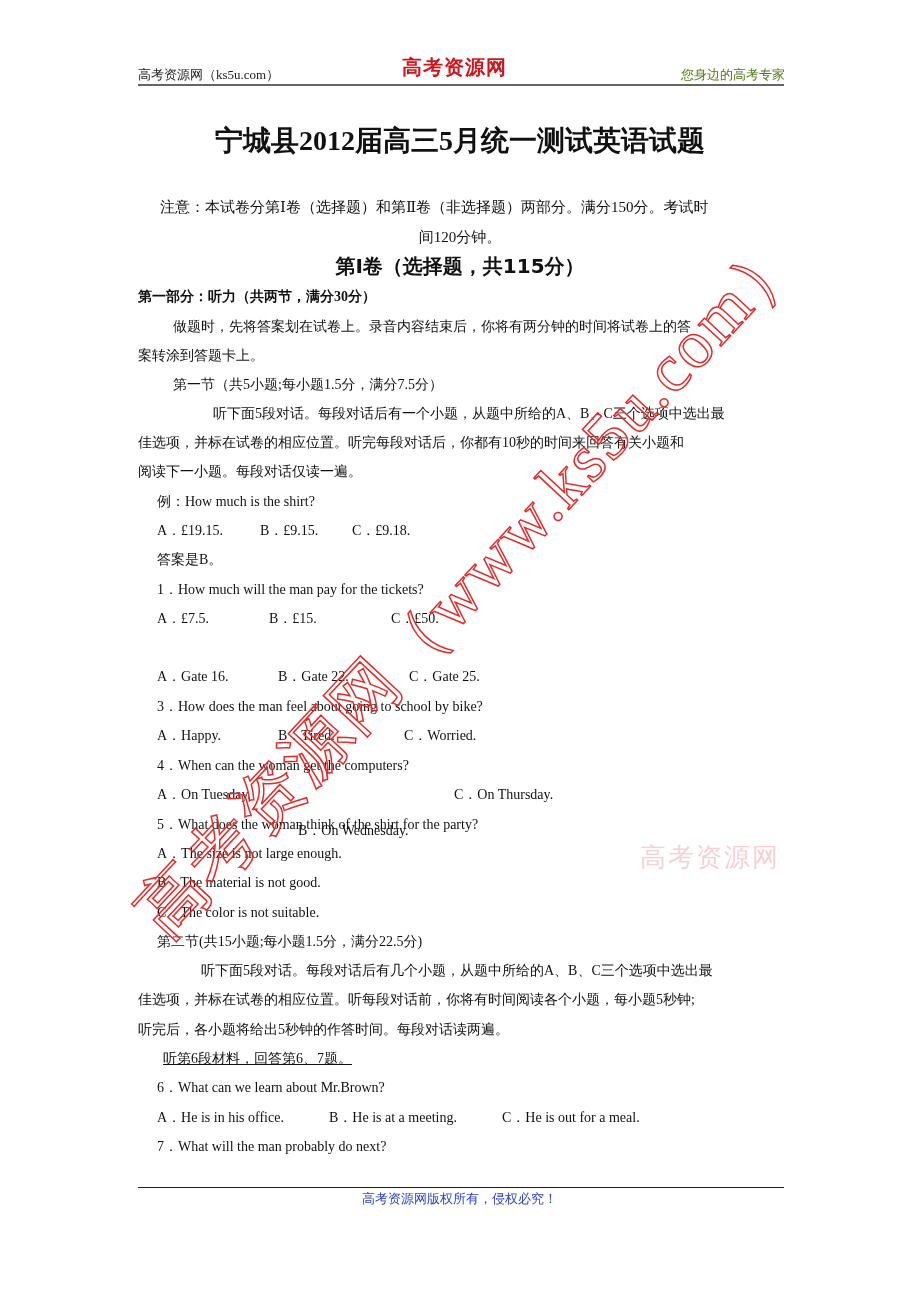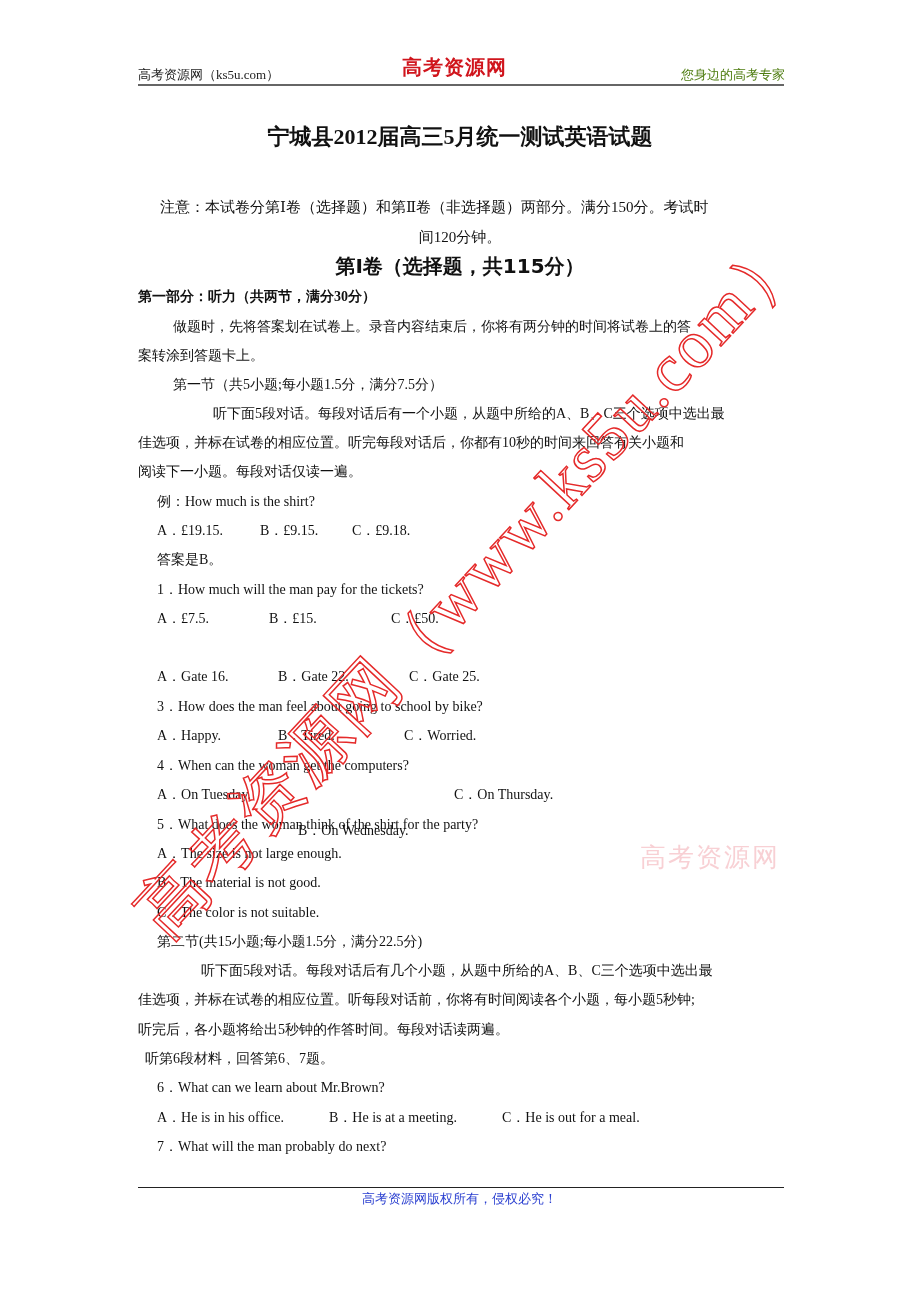--- a/index.html
+++ b/index.html
@@ -5,21 +5,21 @@
   html, body { margin: 0; padding: 0; background: #ffffff; }
   body { width: 920px; height: 1302px; position: relative; overflow: hidden;
          font-family: "Liberation Serif", "DejaVu Serif", serif; color: #111; }
   .page { position: absolute; left: 0; top: 0; width: 920px; height: 1302px; }
   .hdr-left { position: absolute; left: 138px; top: 66px; font-size: 13px; color: #222; }
   .hdr-right { position: absolute; right: 135px; top: 66px; font-size: 13px; color: #4d7c0f; }
   .hdr-logo { position: absolute; left: 402px; top: 54px; font-size: 20px; color: #d0141c;
               font-weight: bold; letter-spacing: 1px; font-family: "DejaVu Serif", serif; }
   .hdr-rule { position: absolute; left: 138px; top: 84px; width: 646px; height: 2px; background: #666; }
   .title { position: absolute; left: 0; width: 920px; top: 122px; text-align: center;
-           font-size: 22px; font-weight: bold; }
+           font-size: 28px; font-weight: bold; }
   .notice1 { position: absolute; left: 160px; top: 198px; font-size: 15px; }
   .notice2 { position: absolute; left: 0; width: 920px; text-align: center; top: 228px; font-size: 15px; }
   .vol-title { position: absolute; left: 0; width: 920px; text-align: center; top: 253px;
                font-size: 20px; font-weight: bold; font-family: "DejaVu Sans", sans-serif; }
   .line { position: absolute; font-size: 14px; white-space: nowrap; }
   .bold { font-weight: bold; }
   .opt { position: absolute; }
   .ftr-rule { position: absolute; left: 138px; top: 1187px; width: 646px; height: 1px; background: #222; }
   .ftr { position: absolute; left: 0; width: 919px; text-align: center; top: 1190px;
          font-size: 13px; color: #2a3fd0; }
@@ -93,21 +93,21 @@
 
   <div class="line" style="left:157px;top:816px;">5．What does the woman think of the shirt for the party?</div>
   <div class="line" style="left:157px;top:845px;">A．The size is not large enough.</div>
   <div class="line" style="left:157px;top:874px;">B．The material is not good.</div>
   <div class="line" style="left:157px;top:904px;">C．The color is not suitable.</div>
 
   <div class="line" style="left:157px;top:933px;">第二节(共15小题;每小题1.5分，满分22.5分)</div>
   <div class="line" style="left:173px;top:962px;padding-left:28px;">听下面5段对话。每段对话后有几个小题，从题中所给的A、B、C三个选项中选出最</div>
   <div class="line" style="left:138px;top:991px;">佳选项，并标在试卷的相应位置。听每段对话前，你将有时间阅读各个小题，每小题5秒钟;</div>
   <div class="line" style="left:138px;top:1021px;">听完后，各小题将给出5秒钟的作答时间。每段对话读两遍。</div>
-  <div class="line" style="left:145px;top:1050px;">听第6段材料，回答第6、7题。</div>
+  <div class="line" style="left:163px;top:1050px;text-decoration:underline;">听第6段材料，回答第6、7题。</div>
 
   <div class="line" style="left:157px;top:1079px;">6．What can we learn about Mr.Brown?</div>
   <div class="line" style="left:157px;top:1109px;width:640px;">
     <span class="opt" style="left:0;">A．He is in his office.</span>
     <span class="opt" style="left:172px;">B．He is at a meeting.</span>
     <span class="opt" style="left:345px;">C．He is out for a meal.</span>
   </div>
   <div class="line" style="left:157px;top:1138px;">7．What will the man probably do next?</div>
 
   <div class="ftr-rule"></div>

